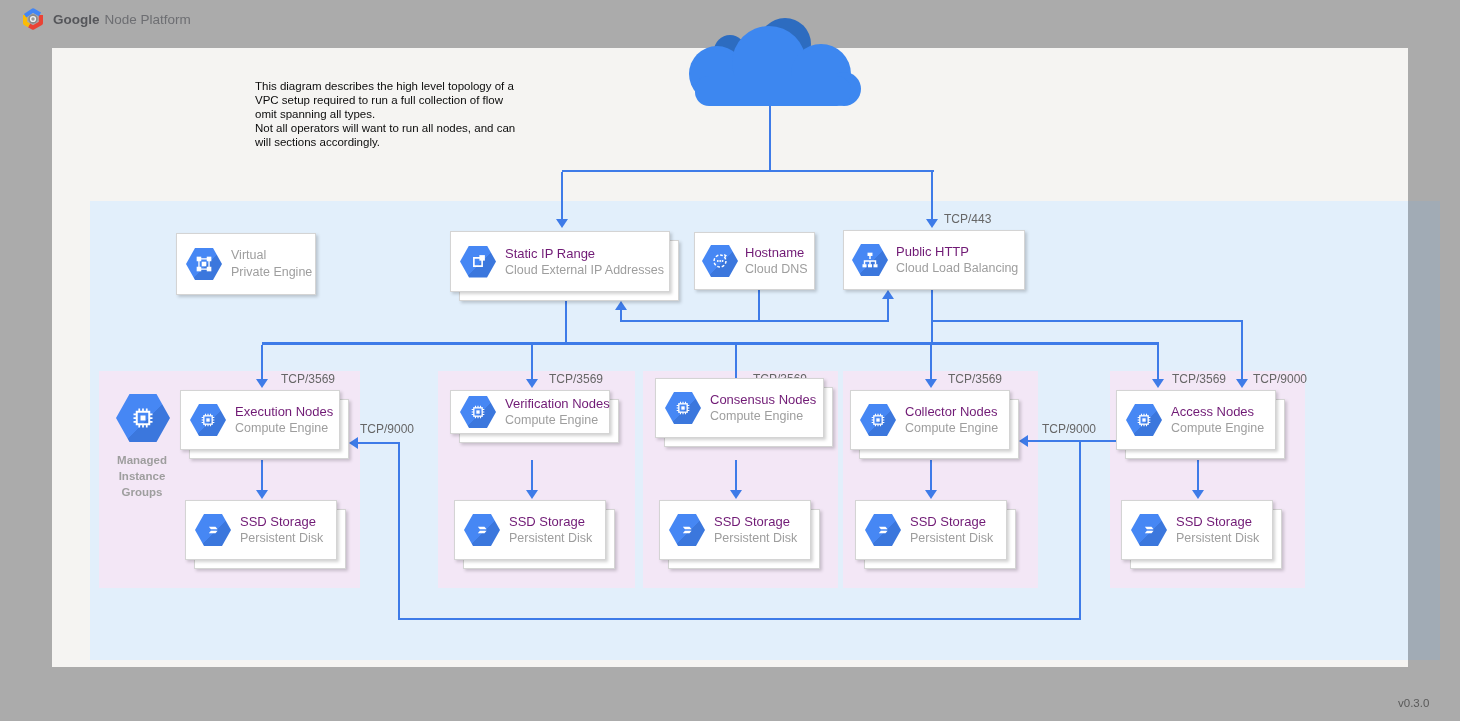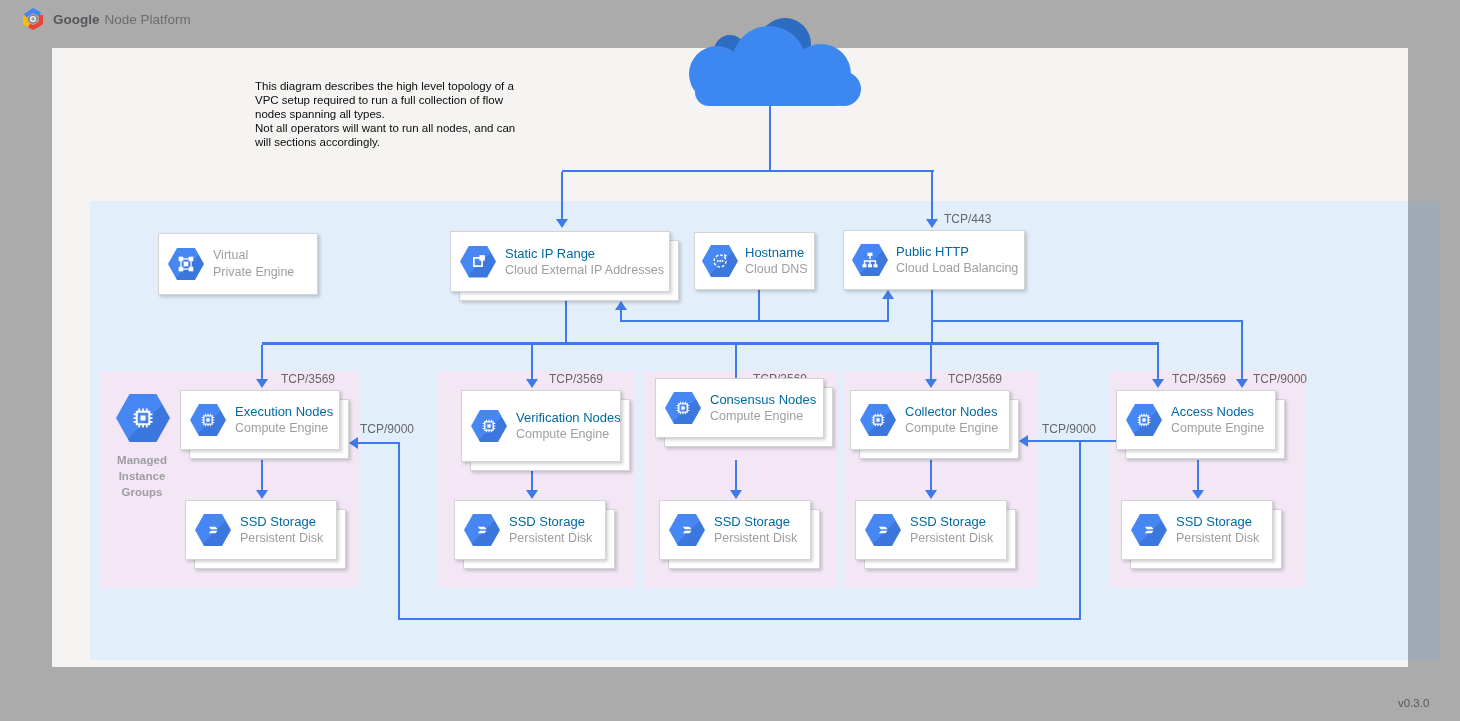--- a/index.html
+++ b/index.html
@@ -18,21 +18,21 @@
   .h1{position:absolute;left:255px;top:36px;font-size:20px;font-weight:bold;color:#050505;}
   .desc{position:absolute;left:255px;top:79px;font-size:11.5px;line-height:14px;color:#0c0c0c;}
   .ver{position:absolute;left:1398px;top:697px;font-size:11.5px;color:#595959;}
 
   .card{position:absolute;}
   .card .back{position:absolute;left:9px;top:9px;width:100%;height:100%;background:#fff;
     border:1px solid #d4d4d4;box-shadow:2px 2px 3px rgba(0,0,0,.18);box-sizing:border-box;}
   .card .front{position:absolute;left:0;top:0;width:100%;height:100%;background:#fff;
     border:1px solid #d4d4d4;box-shadow:2px 2px 3px rgba(0,0,0,.18);box-sizing:border-box;
     display:flex;align-items:center;gap:9px;padding:0 9px;}
-  .card .t{font-size:13px;color:#0369a1;white-space:nowrap;line-height:17px;}
+  .card .t{font-size:13px;color:#701a75;white-space:nowrap;line-height:17px;}
   .card .s{font-size:12.5px;color:#9e9e9e;white-space:nowrap;line-height:17px;}
 
   .hex{flex:0 0 auto;width:36px;height:32px;display:flex;align-items:center;justify-content:center;
     background:linear-gradient(135deg,#4687f4 55%,#3b77dd 55%);
     clip-path:polygon(25% 0%,75% 0%,100% 50%,75% 100%,25% 100%,0% 50%);}
   .hex svg{display:block;}
   .hex-lg{position:absolute;width:54px;height:48px;display:flex;align-items:center;justify-content:center;
     background:linear-gradient(135deg,#4687f4 55%,#3b77dd 55%);
     clip-path:polygon(25% 0%,75% 0%,100% 50%,75% 100%,25% 100%,0% 50%);}
   .mig-label{position:absolute;left:100px;top:452px;width:84px;text-align:center;
@@ -71,21 +71,21 @@
       <circle cx="12" cy="12" r="3.4" fill="#f2f2f2"></circle>
       <circle cx="12" cy="12" r="1.9" fill="#9a9a9a"></circle>
     </svg>
     <span class="b1">Google</span>
     <span class="b2">Node Platform</span>
   </div>
 
   <div class="desc">
     <div>This diagram describes the high level topology of a</div>
     <div>VPC setup required to run a full collection of flow</div>
-    <div>nodes spanning all types.</div>
+    <div>omit spanning all types.</div>
     <div>Not all operators will want to run all nodes, and can</div>
     <div>will sections accordingly.</div>
   </div>
 
   <svg class="cloud" width="180" height="92" viewBox="0 0 180 92">
     <circle cx="102" cy="28" r="26" fill="#2d6cc0"></circle>
     <circle cx="47" cy="35" r="16" fill="#2d6cc0"></circle>
     <circle cx="34" cy="58" r="28" fill="#3d87f0"></circle>
     <circle cx="86" cy="47" r="37" fill="#3d87f0"></circle>
     <circle cx="138" cy="58" r="30" fill="#3d87f0"></circle>
@@ -147,21 +147,21 @@
   <div class="plabel" style="left:944px;top:212px;">TCP/443</div>
   <div class="plabel" style="left:281px;top:372px;">TCP/3569</div>
   <div class="plabel" style="left:549px;top:372px;">TCP/3569</div>
   <div class="plabel" style="left:753px;top:372px;">TCP/3569</div>
   <div class="plabel" style="left:948px;top:372px;">TCP/3569</div>
   <div class="plabel" style="left:1172px;top:372px;">TCP/3569</div>
   <div class="plabel" style="left:1253px;top:372px;">TCP/9000</div>
   <div class="plabel" style="left:360px;top:422px;">TCP/9000</div>
   <div class="plabel" style="left:1042px;top:422px;">TCP/9000</div>
 
-  <div class="card" style="left:158px;top:233px;width:140px;height:62px;padding-left:20px;">
+  <div class="card" style="left:176px;top:233px;width:140px;height:62px;">
     <div class="front">
       <span class="hex">
         <svg width="22" height="22" viewBox="0 0 24 24">
           <g stroke="#fff" stroke-width="1.4">
               <path d="M6.5 8v8M17.5 8v8M8 6.5h8M8 17.5h8"></path>
             </g>
           <g fill="#fff">
               <rect x="4" y="4" width="5" height="5"></rect>
               <rect x="15" y="4" width="5" height="5"></rect>
           <rect x="4" y="15" width="5" height="5"></rect>
@@ -277,21 +277,21 @@
             <path fill="#fff" d="M9.5 13h8L15 16H7z"></path>
           </svg>
       </span>
       <div>
         <div class="t">SSD Storage</div>
         <div class="s">Persistent Disk</div>
       </div>
     </div>
   </div>
 
-  <div class="card" style="left:450px;top:390px;width:160px;height:72px;margin-left:11px;">
+  <div class="card" style="left:450px;top:390px;width:160px;height:44px;">
     <div class="back"></div>
     <div class="front">
       <span class="hex">
         <svg width="20" height="20" viewBox="0 0 24 24">
             <rect x="7" y="7" width="10" height="10" fill="none" stroke="#fff" stroke-width="1.6"></rect>
             <rect x="10" y="10" width="4" height="4" fill="#fff"></rect>
             <g stroke="#fff" stroke-width="1.4">
               <path d="M9 7V4.4M12 7V4.4M15 7V4.4M9 19.6V17M12 19.6V17M15 19.6V17M7 9H4.4M7 12H4.4M7 15H4.4M19.6 9H17M19.6 12H17M19.6 15H17"></path>
             </g>
           </svg>

